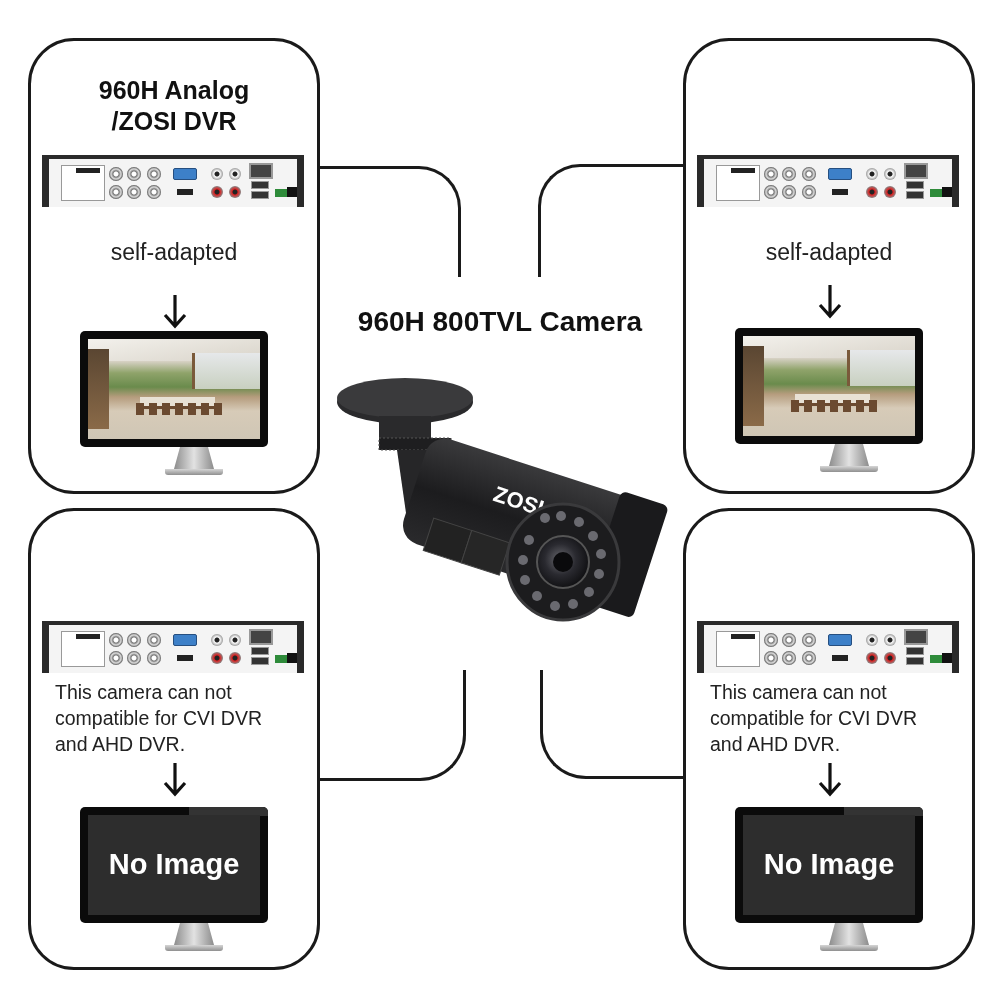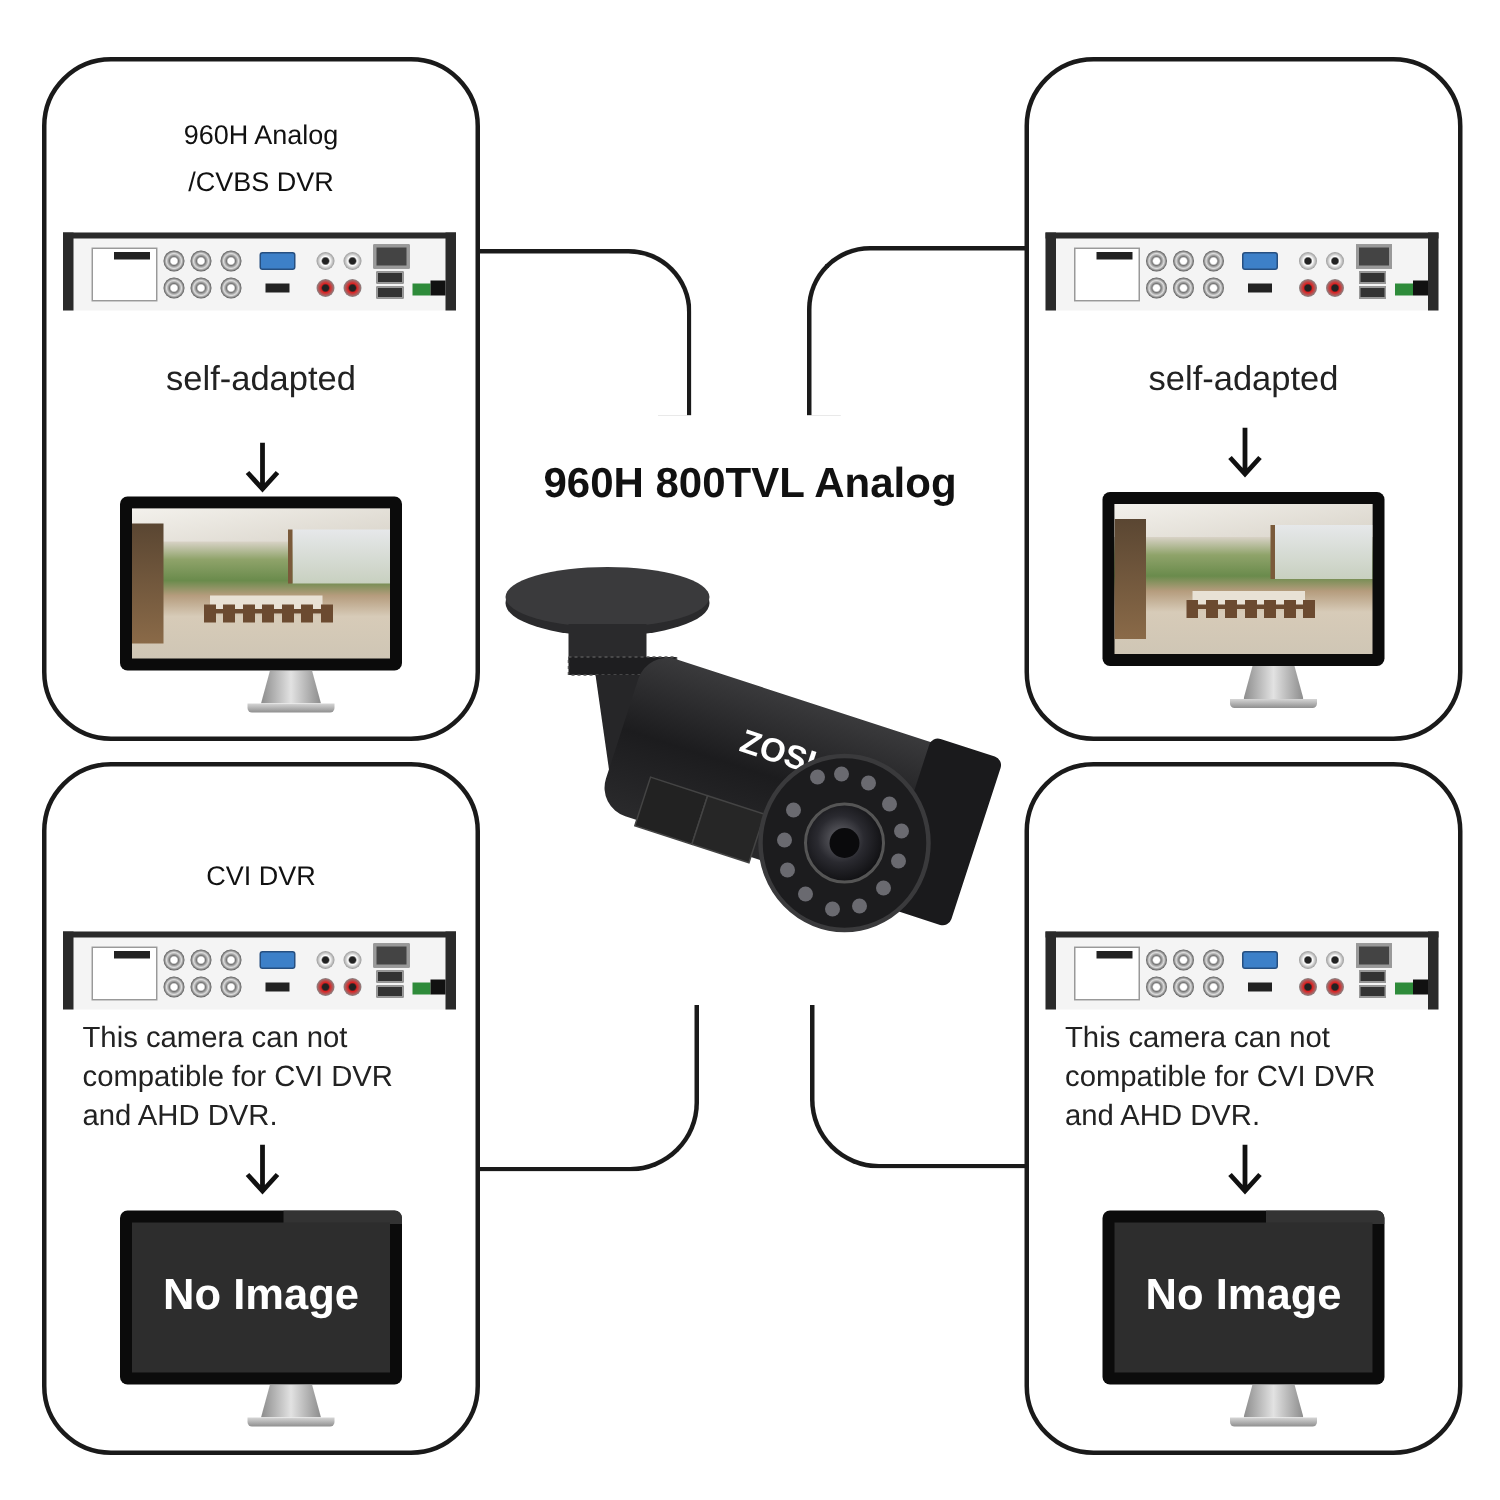--- a/index.html
+++ b/index.html
@@ -1,18 +1,18 @@
 <!DOCTYPE html>
 <html><head>
 <meta charset="utf-8">
 <style>
   html, body { margin:0; padding:0; background:#ffffff; }
   body { width:1000px; height:1000px; position:relative; overflow:hidden; font-family:"Liberation Sans", sans-serif; color:#111; }
   .panel { position:absolute; border:3px solid #1a1a1a; border-radius:46px; background:#fff; box-sizing:border-box; }
-  .title { position:absolute; left:0; right:0; text-align:center; font-weight:normal; font-size:18px; color:#111; line-height:31px; }
+  .title { position:absolute; left:0; right:0; text-align:center; font-weight:bold; font-size:25px; color:#111; line-height:31px; }
   .sub { position:absolute; left:0; right:0; text-align:center; font-size:23px; color:#222; }
   .note { position:absolute; left:24px; font-size:19.5px; color:#222; line-height:26px; }
   .arrow { position:absolute; width:24px; height:34px; }
   .dvr { position:absolute; width:262px; height:52px; background:#f4f4f4; border-top:4px solid #2a2a2a; border-left:7px solid #2a2a2a; border-right:7px solid #2a2a2a; box-sizing:border-box; }
   .dvr .label { position:absolute; left:12px; top:6px; width:42px; height:34px; background:#fff; border:1px solid #999; }
   .dvr .label:before { content:""; position:absolute; left:14px; top:2px; width:24px; height:5px; background:#222; }
   .bnc { position:absolute; width:14px; height:14px; border-radius:50%; background:radial-gradient(circle, #fff 0 2px, #777 3px, #ddd 5px, #555 7px); }
   .vga { position:absolute; width:22px; height:10px; background:#3d80c8; border-radius:2px; border:1px solid #264f80; }
   .hdmi { position:absolute; width:16px; height:6px; background:#222; }
   .rca-w { position:absolute; width:12px; height:12px; border-radius:50%; background:radial-gradient(circle,#222 0 2px,#fff 3px,#999 6px); }
@@ -40,21 +40,21 @@
   .camera { position:absolute; left:335px; top:370px; width:340px; height:270px; }
 </style>
 </head>
 <body>
 
 <div class="conn" style="left:316px; top:166px; width:142px; height:108px; border-top-width:3px; border-right-width:3px; border-top-right-radius:42px;"></div>
 <div class="conn" style="left:538px; top:164px; width:146px; height:110px; border-top-width:3px; border-left-width:3px; border-top-left-radius:42px;"></div>
 <div class="conn" style="left:316px; top:670px; width:147px; height:108px; border-bottom-width:3px; border-right-width:3px; border-bottom-right-radius:46px;"></div>
 <div class="conn" style="left:540px; top:670px; width:144px; height:106px; border-bottom-width:3px; border-left-width:3px; border-bottom-left-radius:46px;"></div>
 
-<div class="center-title">960H 800TVL Analog</div>
+<div class="center-title">960H 800TVL Camera</div>
 
 <div class="camera">
   <svg width="340" height="270" viewBox="0 0 340 270">
     <defs>
       <linearGradient id="body" x1="0" y1="0" x2="0" y2="1">
         <stop offset="0" stop-color="#3a3a3c"></stop>
         <stop offset="0.5" stop-color="#1c1c1e"></stop>
         <stop offset="1" stop-color="#2a2a2c"></stop>
       </linearGradient>
       <radialGradient id="lens" cx="0.45" cy="0.45" r="0.6">
@@ -96,21 +96,21 @@
       <circle cx="194" cy="170" r="5"></circle>
     </g>
     <circle cx="228" cy="192" r="26" fill="url(#lens)" stroke="#555" stroke-width="2"></circle>
     <circle cx="228" cy="192" r="10" fill="#0a0a0c"></circle>
   </svg>
 </div>
 
 <div class="panel" style="left:28px; top:38px; width:292px; height:456px;">
   <div class="title" style="top:34px;">
     <div>960H Analog</div>
-    <div>/CVBS DVR</div>
+    <div>/ZOSI DVR</div>
   </div>
   <div class="dvr" style="left:11px; top:114px;">
     <div class="label"></div>
     <div class="bnc" style="left:60px;top:8px"></div>
       <div class="bnc" style="left:78px;top:8px"></div>
       <div class="bnc" style="left:98px;top:8px"></div>
     <div class="bnc" style="left:60px;top:26px"></div>
       <div class="bnc" style="left:78px;top:26px"></div>
       <div class="bnc" style="left:98px;top:26px"></div>
     <div class="vga" style="left:124px;top:9px"></div>
@@ -178,21 +178,20 @@
           <div class="table"></div>
           <div class="chairs"></div>
     </div>
       </div>
     <div class="stand"></div>
       <div class="base"></div>
   </div>
 </div>
 
 <div class="panel" style="left:28px; top:508px; width:292px; height:462px;">
-  <div class="title" style="top:58px;">CVI DVR</div>
   <div class="dvr" style="left:11px; top:110px;">
     <div class="label"></div>
     <div class="bnc" style="left:60px;top:8px"></div>
       <div class="bnc" style="left:78px;top:8px"></div>
       <div class="bnc" style="left:98px;top:8px"></div>
     <div class="bnc" style="left:60px;top:26px"></div>
       <div class="bnc" style="left:78px;top:26px"></div>
       <div class="bnc" style="left:98px;top:26px"></div>
     <div class="vga" style="left:124px;top:9px"></div>
       <div class="hdmi" style="left:128px;top:30px"></div>

